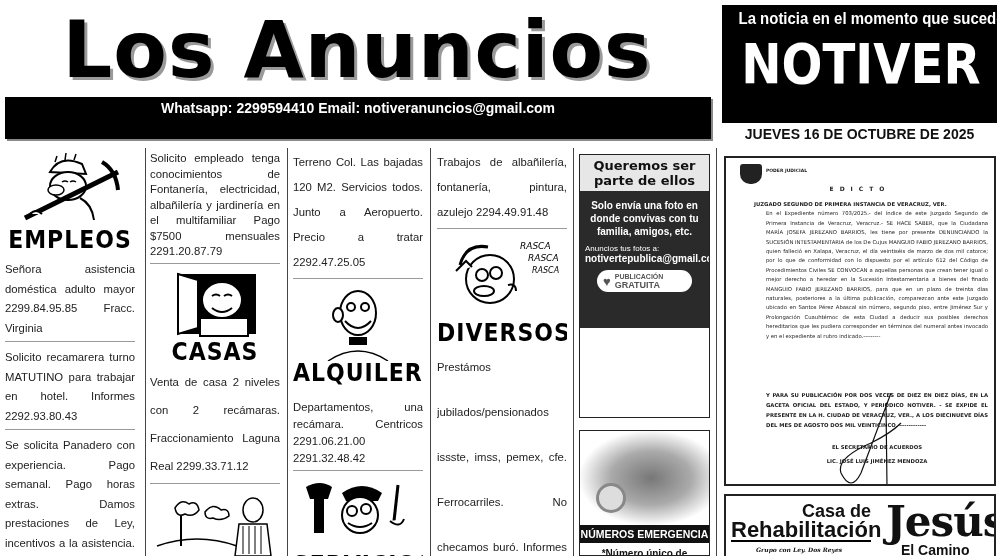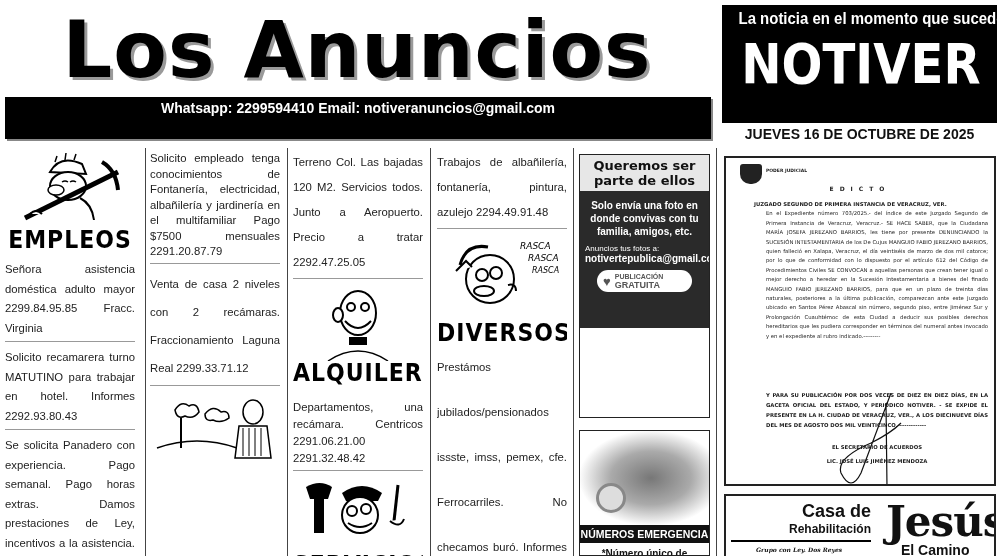--- a/index.html
+++ b/index.html
@@ -66,21 +66,21 @@
   .ed-org { position: absolute; left: 40px; top: 10px; font-size: 4.5px; font-weight: bold; }
   .ed-title { position: absolute; left: 0; top: 27px; width: 100%; text-align: center; font-size: 6px; font-weight: bold; letter-spacing: 6px; }
   .ed-body { position: absolute; left: 40px; top: 42px; width: 222px; font-size: 5.3px; line-height: 9.4px; text-align: justify; }
   .ed-close { position: absolute; left: 40px; top: 232px; width: 222px; font-size: 5.3px; line-height: 10px; font-weight: bold; text-align: justify; }
   .ed-sign { position: absolute; left: 40px; top: 282px; width: 222px; font-size: 5.3px; font-weight: bold; text-align: center; line-height: 14px; }
   .sig { position: absolute; left: 105px; top: 235px; }
 
   
   .rehab { position: absolute; left: 724px; top: 494px; width: 272px; height: 62px; border: 2px solid #222; border-bottom: none; overflow: hidden; background: #fff; }
   .rh-t1 { position: absolute; left: 40px; top: 6px; width: 105px; text-align: right; font-weight: bold; font-size: 18px; line-height: 19px; }
-  .rh-t2 { position: absolute; left: 5px; top: 24px; width: 140px; text-align: right; font-weight: bold; font-size: 12px; line-height: 19px; border-bottom: 2px solid #000; padding-bottom: 1px; }
+  .rh-t2 { position: absolute; left: 5px; top: 24px; width: 140px; text-align: right; font-weight: bold; font-size: 22px; line-height: 19px; border-bottom: 2px solid #000; padding-bottom: 1px; }
   .rh-sm { position: absolute; left: 30px; top: 50px; font-family: "DejaVu Serif", serif; font-style: italic; font-size: 6px; font-weight: bold; }
   .rh-jesus { position: absolute; left: 160px; top: 4px; font-family: "DejaVu Serif", serif; font-weight: bold; font-size: 42px; line-height: 44px; letter-spacing: -1px; }
   .rh-camino { position: absolute; left: 175px; top: 46px; font-weight: bold; font-size: 14px; }
 </style>
 </head>
 <body>
 
 <div class="masthead">
   <div class="mast-title">Los Anuncios</div>
   <div class="mast-bar">
@@ -114,20 +114,33 @@
   <div style="line-height:19.5px; margin-top:8px;">
     <div class="ad phone-line">Señora asistencia doméstica adulto mayor 2299.84.95.85 Fracc. Virginia</div>
     <div class="ad phone-line">Solicito recamarera turno MATUTINO para trabajar en hotel. Informes 2292.93.80.43</div>
     <div class="ad phone-line">Se solicita Panadero con experiencia. Pago semanal. Pago horas extras. Damos prestaciones de Ley, incentivos a la asistencia. Incentivos de temporada. Contratación inmediata. Whatsapp 2293.65.42.70</div>
   </div>
 </div>
 <div class="divider" style="left:145px;"></div>
 
 <div class="col" style="left:150px; width:130px;">
   <div class="ad phone-line" style="line-height:15.5px; margin-top:3px;">Solicito empleado tenga conocimientos de Fontanería, electricidad, albañilería y jardinería en el multifamiliar Pago $7500 mensuales 2291.20.87.79</div>
+  <div class="cat">
+    <div class="cat-art" style="height:70px;">
+      <svg width="90" height="70" viewBox="0 0 90 70">
+        <rect x="8" y="4" width="78" height="60" fill="#000"></rect>
+        <polygon points="8,4 28,10 28,58 8,64" fill="#fff" stroke="#000" stroke-width="2"></polygon>
+        <ellipse cx="52" cy="30" rx="20" ry="18" fill="#fff" stroke="#000" stroke-width="2"></ellipse>
+        <path d="M42 26 q4 -3 8 0 M54 26 q4 -3 8 0" stroke="#000" stroke-width="2" fill="none"></path>
+        <path d="M42 38 q10 8 20 0" stroke="#000" stroke-width="2" fill="none"></path>
+        <rect x="30" y="48" width="48" height="18" fill="#fff" stroke="#000" stroke-width="2"></rect>
+      </svg>
+    </div>
+    <div class="cat-label">CASAS</div>
+  </div>
   <div class="ad phone-line" style="line-height:28px; margin-top:4px;">Venta de casa 2 niveles con 2 recámaras. Fraccionamiento Laguna Real 2299.33.71.12</div>
   <div class="cat">
     <div class="cat-art" style="height:70px;">
       <svg width="120" height="70" viewBox="0 0 120 70">
         <path d="M20 18 q6 -10 14 -4 q8 -4 10 6 q-6 8 -14 4 q-8 4 -10 -6z" fill="#fff" stroke="#000" stroke-width="1.5"></path>
         <path d="M26 26 l0 30" stroke="#000" stroke-width="2"></path>
         <path d="M50 22 q8 -10 16 -2 q8 -2 8 6 q-8 6 -16 2 q-8 2 -8 -6z" fill="#fff" stroke="#000" stroke-width="1.5"></path>
         <path d="M2 56 q40 -14 80 0" stroke="#000" stroke-width="1.5" fill="none"></path>
         <ellipse cx="98" cy="20" rx="10" ry="12" fill="#fff" stroke="#000" stroke-width="1.5"></ellipse>
         <path d="M84 34 l28 0 l4 32 l-36 0 z" fill="#fff" stroke="#000" stroke-width="1.5"></path>

